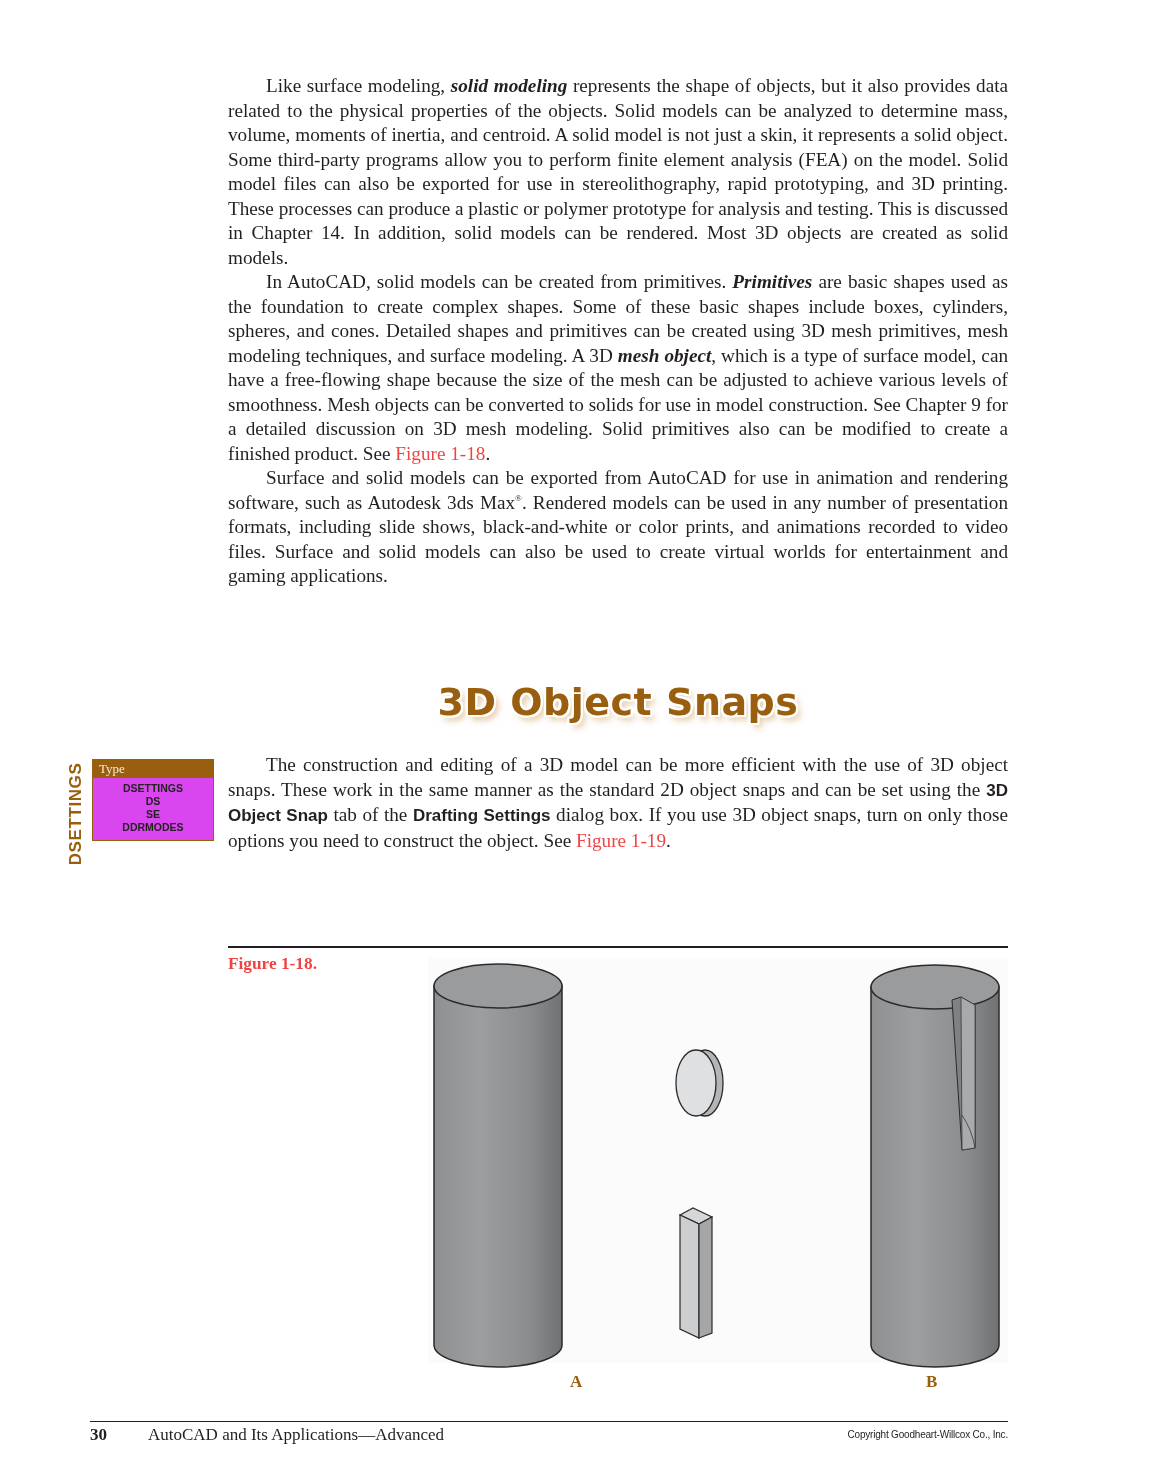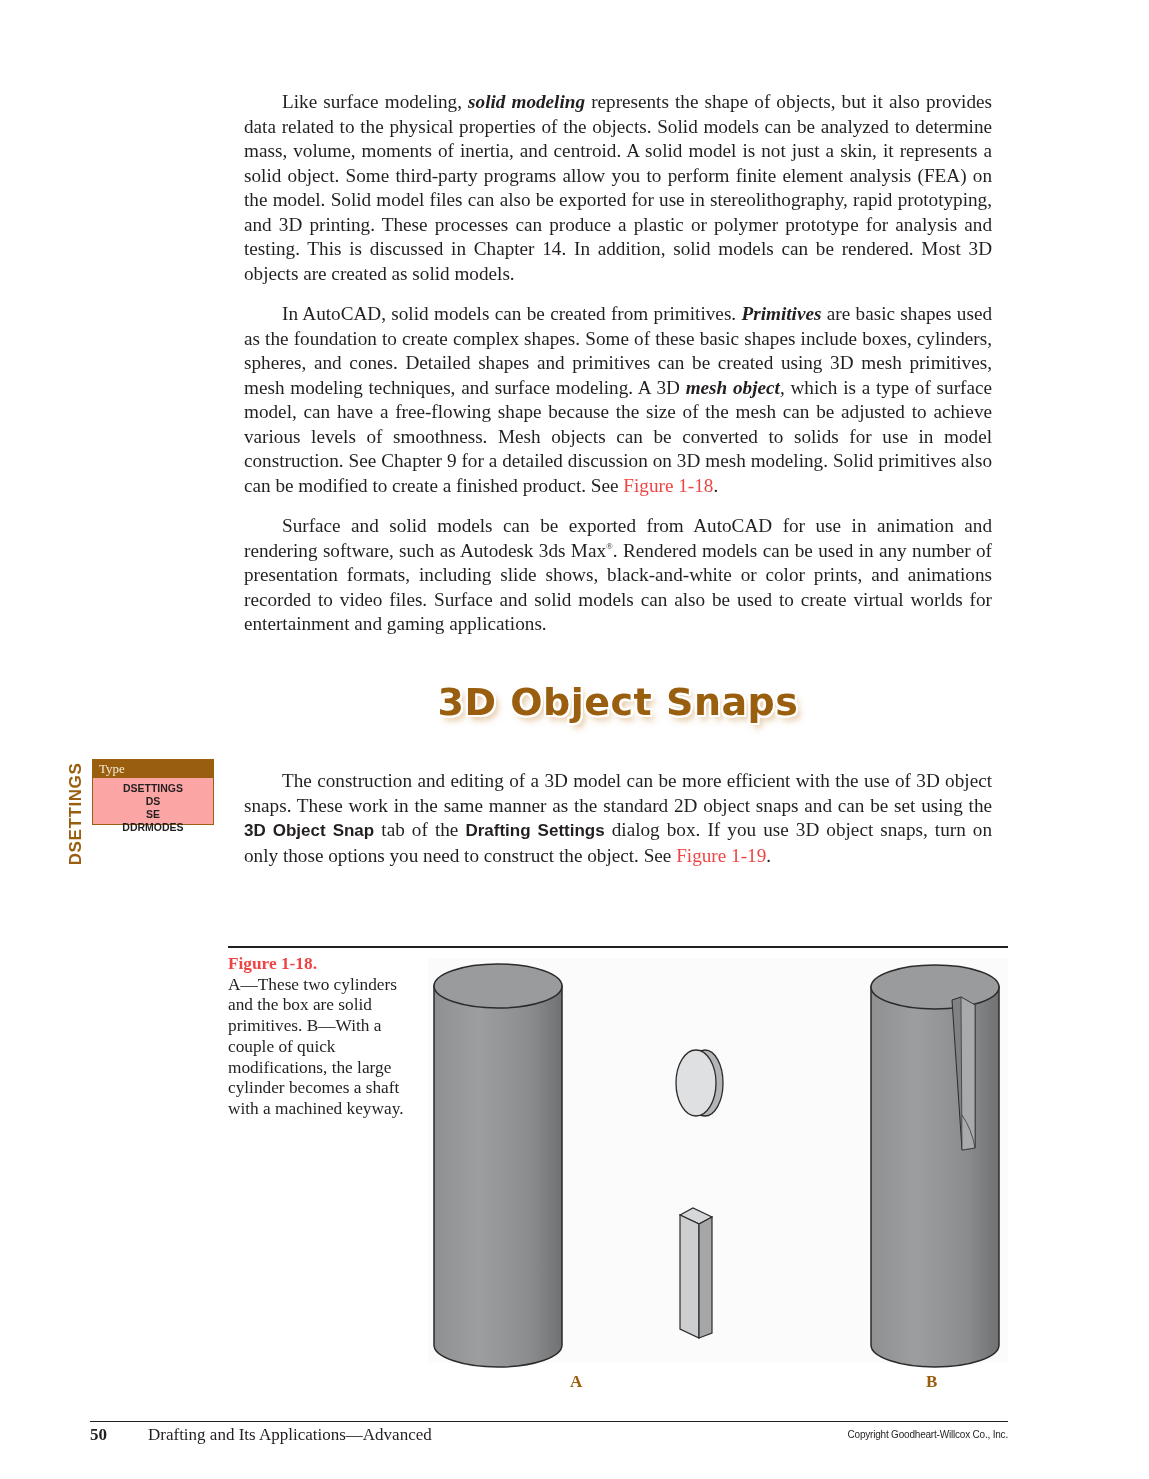--- a/index.html
+++ b/index.html
@@ -1,39 +1,39 @@
 <!DOCTYPE html>
 <html><head>
   <meta charset="utf-8">
   <style>
     html, body { margin: 0; padding: 0; background: #ffffff; }
     body { width: 1149px; height: 1479px; position: relative; overflow: hidden;
       font-family: "DejaVu Serif", "Liberation Serif", serif; color: #231f20; }
     .body-text { position: absolute; left: 228px; width: 780px;
       font-family: "Liberation Serif", serif; font-size: 19.2px; line-height: 24.5px;
       text-align: justify; color: #231f20; }
-    .body-text p { margin: 16px; text-indent: 38px; }
+    .body-text p { margin: 0; text-indent: 38px; }
     .bi { font-weight: bold; font-style: italic; }
     .figref { color: #ef4444; font-weight: normal; }
     .ui-bold { font-family: "Liberation Sans", sans-serif; font-weight: bold; font-size: 17px; }
     sup { font-size: 9px; line-height: 0; vertical-align: 8px; }
 
     #heading { position: absolute; left: 0; width: 1236px; top: 680px; text-align: center;
       font-family: "DejaVu Sans", sans-serif; font-weight: bold; font-size: 38px; letter-spacing: 0.5px;
       color: #9a5f0e;
       text-shadow: 2px 0 0 #fff, -2px 0 0 #fff, 0 2px 0 #fff, 0 -2px 0 #fff,
                    2px 2px 0 #fff, -2px -2px 0 #fff, 2px -2px 0 #fff, -2px 2px 0 #fff,
                    4px 5px 6px rgba(205,150,80,0.55); }
 
     #side-label { position: absolute; left: 60px; top: 758px; width: 32px; height: 112px; }
     #side-label span { position: absolute; left: 50%; top: 50%;
       transform: translate(-50%,-50%) rotate(-90deg); white-space: nowrap;
       font-family: "Liberation Sans", sans-serif; font-weight: bold; font-size: 17px; letter-spacing: 0.6px; color: #9a5f0e; }
-    #type-box { position: absolute; left: 92px; top: 759px; width: 122px; height: 66px;
-      border: 1px solid #9a5f0e; background: #fca5a5; box-sizing: border-box; }
+    #type-box { position: absolute; left: 92px; top: 759px; width: 122px; height: 82px;
+      border: 1px solid #9a5f0e; background: #d946ef; box-sizing: border-box; }
     #type-box .hdr { background: #9a5f0e; color: #f6ead9; height: 18px; line-height: 18px;
       padding-left: 6px; font-family: "Liberation Serif", serif; font-size: 13px; }
     #type-box .cmds { text-align: center; padding-top: 4px; }
     #type-box .cmd { font-family: "Liberation Sans", sans-serif; font-weight: bold; font-size: 10.5px; line-height: 13px; color: #231f20; }
 
     #fig-rule { position: absolute; left: 228px; top: 946px; width: 780px; height: 2px; background: #231f20; }
     #fig-caption { position: absolute; left: 228px; top: 954px; width: 180px;
       font-family: "Liberation Serif", serif; font-size: 17.3px; line-height: 20.7px; color: #231f20; }
     #fig-caption .title { color: #ef4444; font-weight: bold; display: block; }
     .panel-label { position: absolute; top: 1372px; font-family: "Liberation Serif", serif;
@@ -68,21 +68,20 @@
   </div>
 </div>
 
 <div class="body-text" style="top:753px;">
   <p><span>The construction and editing of a 3D model can be more efficient with the use of 3D object snaps. These work in the same manner as the standard 2D object snaps and can be set using the </span><span class="ui-bold">3D Object Snap</span><span> tab of the </span><span class="ui-bold">Drafting Settings</span><span> dialog box. If you use 3D object snaps, turn on only those options you need to construct the object. See </span><span class="figref">Figure 1-19</span><span>.</span></p>
 </div>
 
 <div id="fig-rule"></div>
 <div id="fig-caption">
   <span class="title">Figure 1-18.</span>
-  <span>A—These two cylinders and the box are solid primitives. B—With a couple of quick modifications, the large cylinder becomes a shaft with a machined keyway.</span>
 </div>
 
 <svg id="fig-svg" style="position:absolute;left:0;top:0;" width="1149" height="1479" viewBox="0 0 1149 1479">
   <defs>
     <linearGradient id="cylGrad" x1="0" x2="1" y1="0" y2="0">
       <stop offset="0" stop-color="#8e9092"></stop>
       <stop offset="0.35" stop-color="#9c9ea0"></stop>
       <stop offset="0.75" stop-color="#8a8c8e"></stop>
       <stop offset="1" stop-color="#6f7173"></stop>
     </linearGradient>
@@ -116,15 +115,15 @@
     <polygon points="952,1000 961,997 975,1005 975,1148 962,1150" fill="#7f8183" stroke="#2b2b2b" stroke-width="1"></polygon>
     <polygon points="961,997 975,1005 975,1148 962,1150" fill="#a8aaac" stroke="#3a3a3a" stroke-width="0.8"></polygon>
     <path d="M962,1115 Q972,1130 975,1148" fill="none" stroke="#3a3a3a" stroke-width="0.8"></path>
   </g>
 </svg>
 
 <div class="panel-label" style="left:570px;">A</div>
 <div class="panel-label" style="left:926px;">B</div>
 
 <div id="footer-rule"></div>
-<div id="page-num">50</div>
-<div id="book-title">Drafting and Its Applications—Advanced</div>
+<div id="page-num">30</div>
+<div id="book-title">AutoCAD and Its Applications—Advanced</div>
 <div id="copyright">Copyright Goodheart-Willcox Co., Inc.</div>
 
 </body></html>

